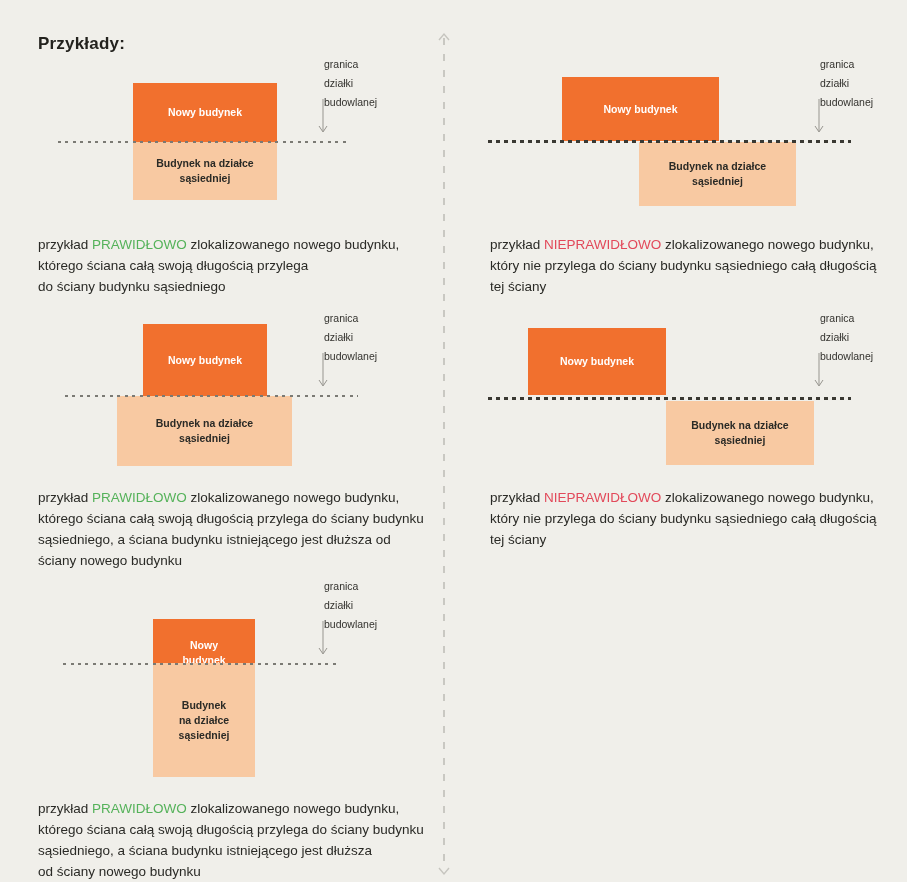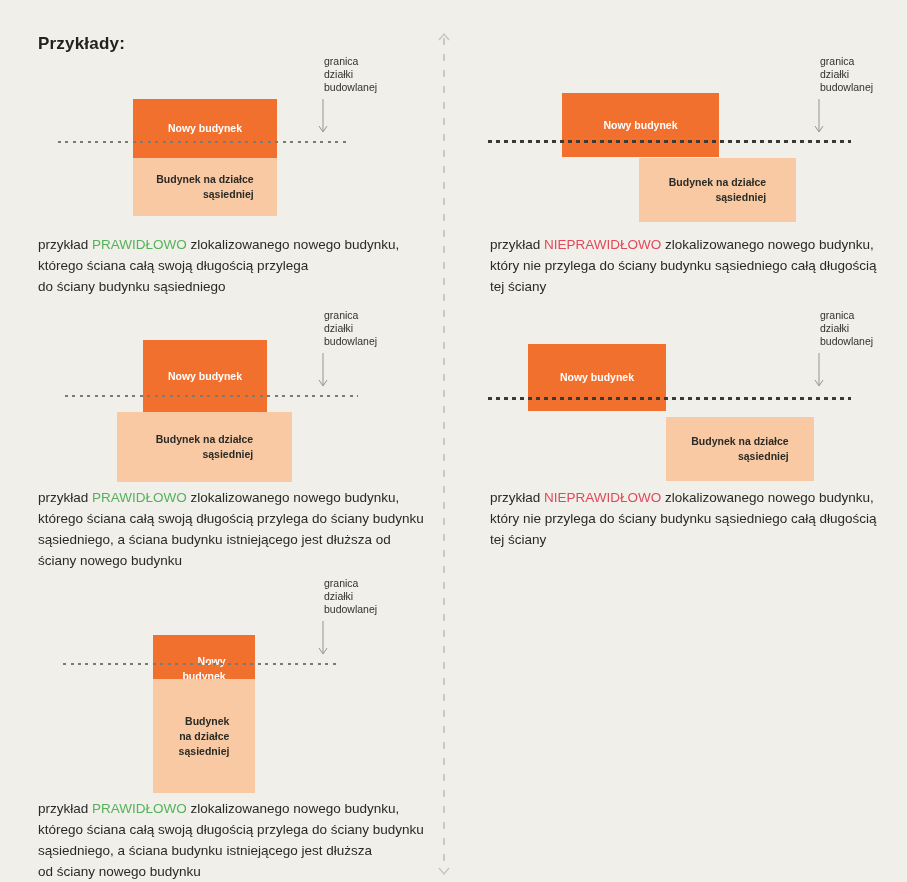--- a/index.html
+++ b/index.html
@@ -22,25 +22,25 @@
   .page-title{position:absolute;left:38px;top:34px;font-size:17px;font-weight:bold;letter-spacing:.2px;color:var(--text-dark);}
 
   
   .divider-line{position:absolute;left:443px;top:38px;width:2px;height:824px;
     background:repeating-linear-gradient(to bottom,var(--divider) 0 7px,transparent 7px 16px);}
   .divider-chevron{position:absolute;left:437px;width:14px;height:9px;}
   .divider-chevron.top{top:27px;}
   .divider-chevron.bottom{top:862px;}
 
   
-  .boundary-label{position:absolute;width:70px;font-size:10.5px;line-height:13px;white-space:pre-line;color:#33322E;}
+  .boundary-label{position:absolute;width:70px;font-size:10.5px;line-height:19px;white-space:pre-line;color:#33322E;}
   .boundary-arrow{position:absolute;width:14px;height:36px;}
 
   
-  .rect{position:absolute;display:flex;align-items:center;justify-content:center;text-align:right;z-index:1;margin-top:16px;}
+  .rect{position:absolute;display:flex;align-items:center;justify-content:center;text-align:center;z-index:1;}
   .rect .rect-label{font-size:10.5px;font-weight:bold;line-height:15px;white-space:pre-line;}
   .rect.new{background:var(--new-building);}
   .rect.new .rect-label{color:#fff;}
   .rect.nei{background:var(--neighbor-building);}
   .rect.nei .rect-label{color:#2A2A26;}
 
   
   .dashline{position:absolute;height:2px;z-index:2;
     background:repeating-linear-gradient(to right,var(--dash-light) 0 3px,transparent 3px 7.5px);}
   .dashline.dark{height:2.5px;

